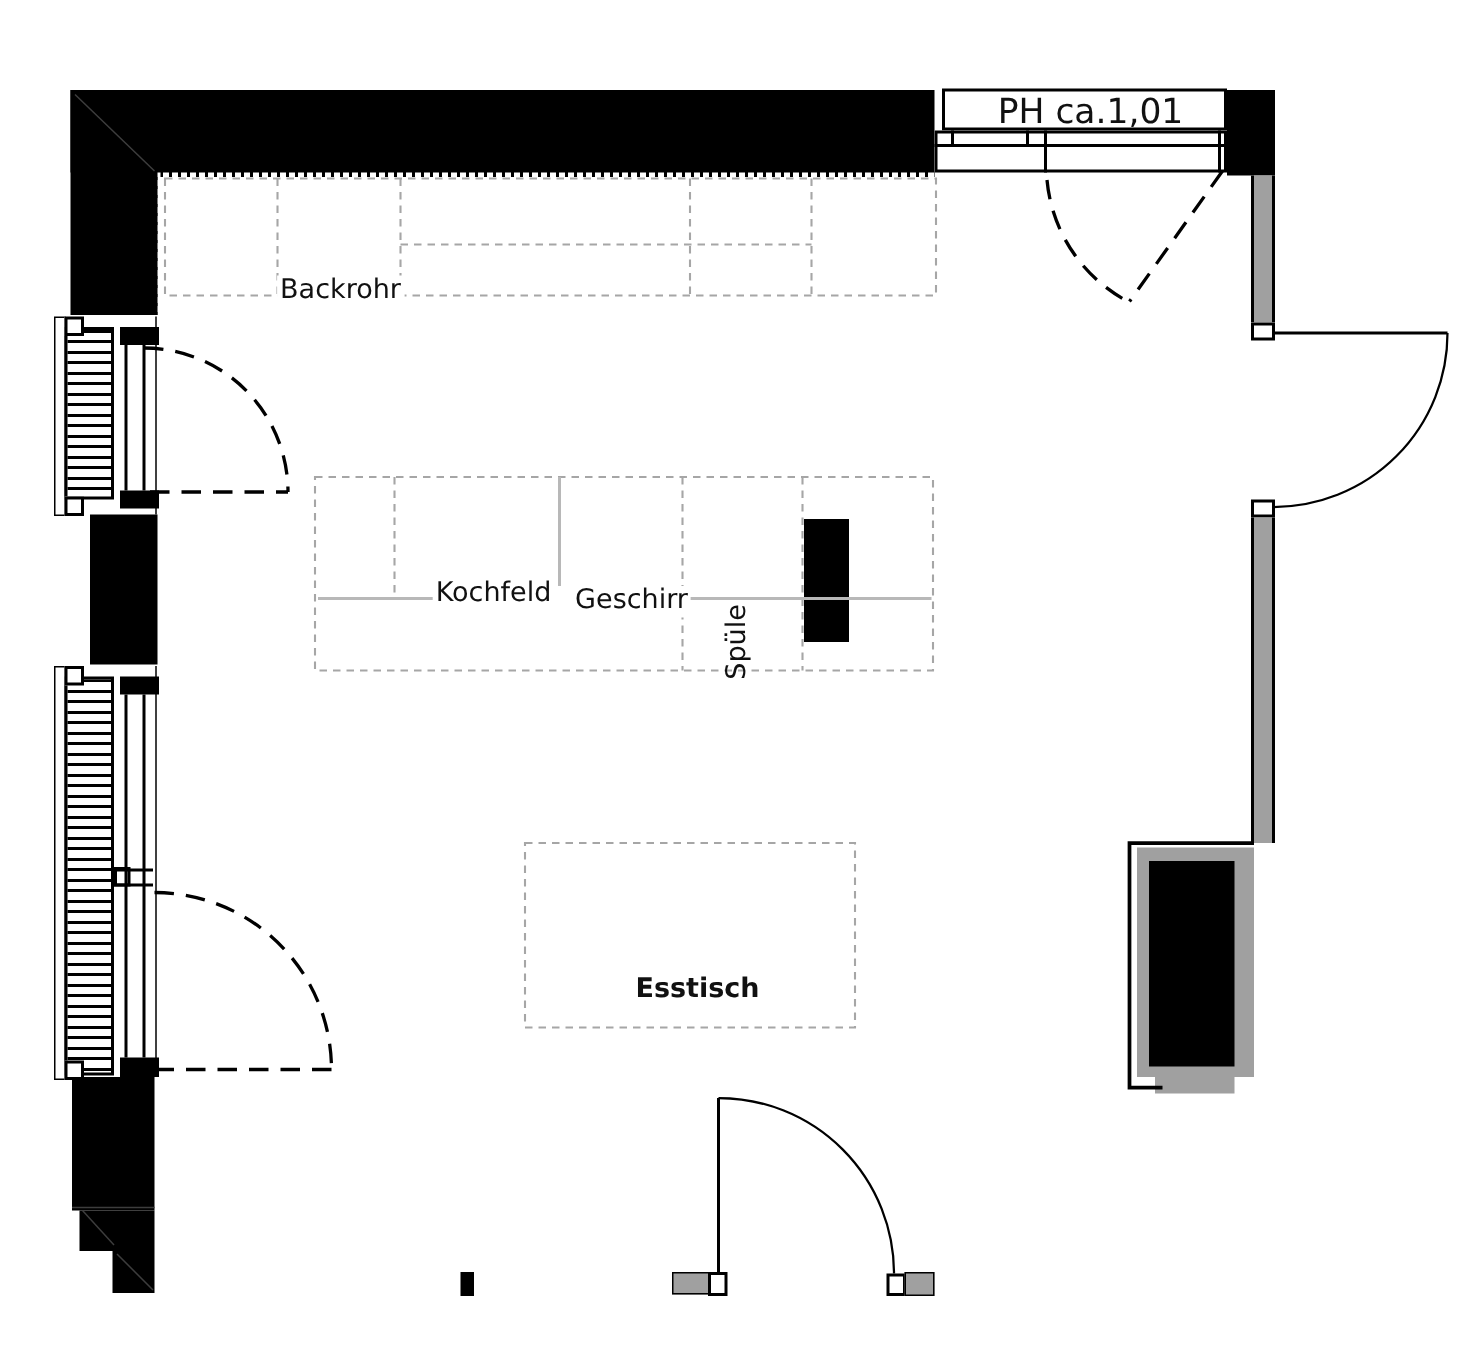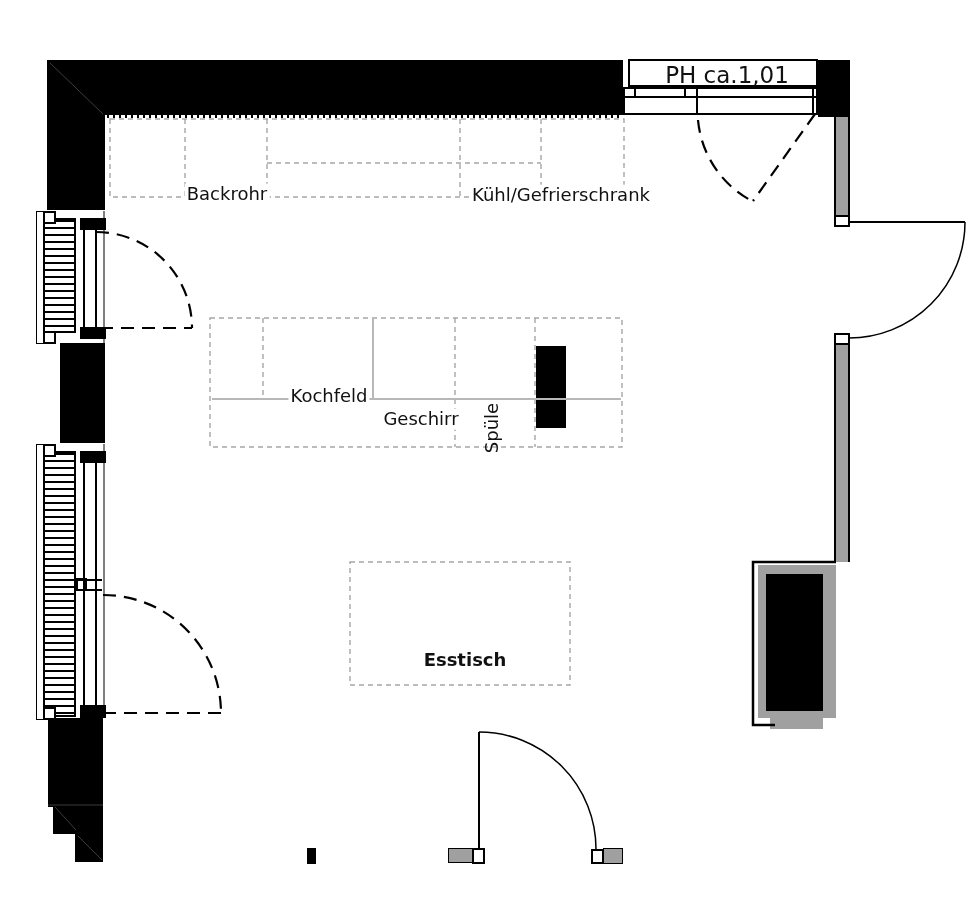--- a/index.html
+++ b/index.html
@@ -150,20 +150,19 @@
       <line x1="479" y1="732" x2="479" y2="848" stroke="#000" stroke-width="2"></line>
       <path d="M 479 732 A 117 117 0 0 1 596 849" fill="none" stroke="#000" stroke-width="1.5"></path>
     </g>
 
     <polyline points="836,562 753,562 753,725 775,725" fill="none" stroke="#000" stroke-width="2.5"></polyline>
   </svg>
 
   <div class="labels">
     <div class="lbl big nobg" style="left:727px;top:37px;">PH ca.1,01</div>
     <div class="lbl" style="left:227px;top:156px;">Backrohr</div>
-    <div class="lbl" style="left:561px;top:157px;">Kühl/Gefrierschrank</div>
     <div class="lbl" style="left:329px;top:358px;">Kochfeld</div>
-    <div class="lbl" style="left:414px;top:381px;padding-left:16px;">Geschirr</div>
+    <div class="lbl" style="left:414px;top:363px;padding-left:16px;">Geschirr</div>
     <div class="lbl vert nobg" style="left:492px;top:390px;">Spüle</div>
     <div class="lbl nobg" style="left:465px;top:622px;font-weight:bold;">Esstisch</div>
   </div>
 
 </div>
 
 </body></html>

